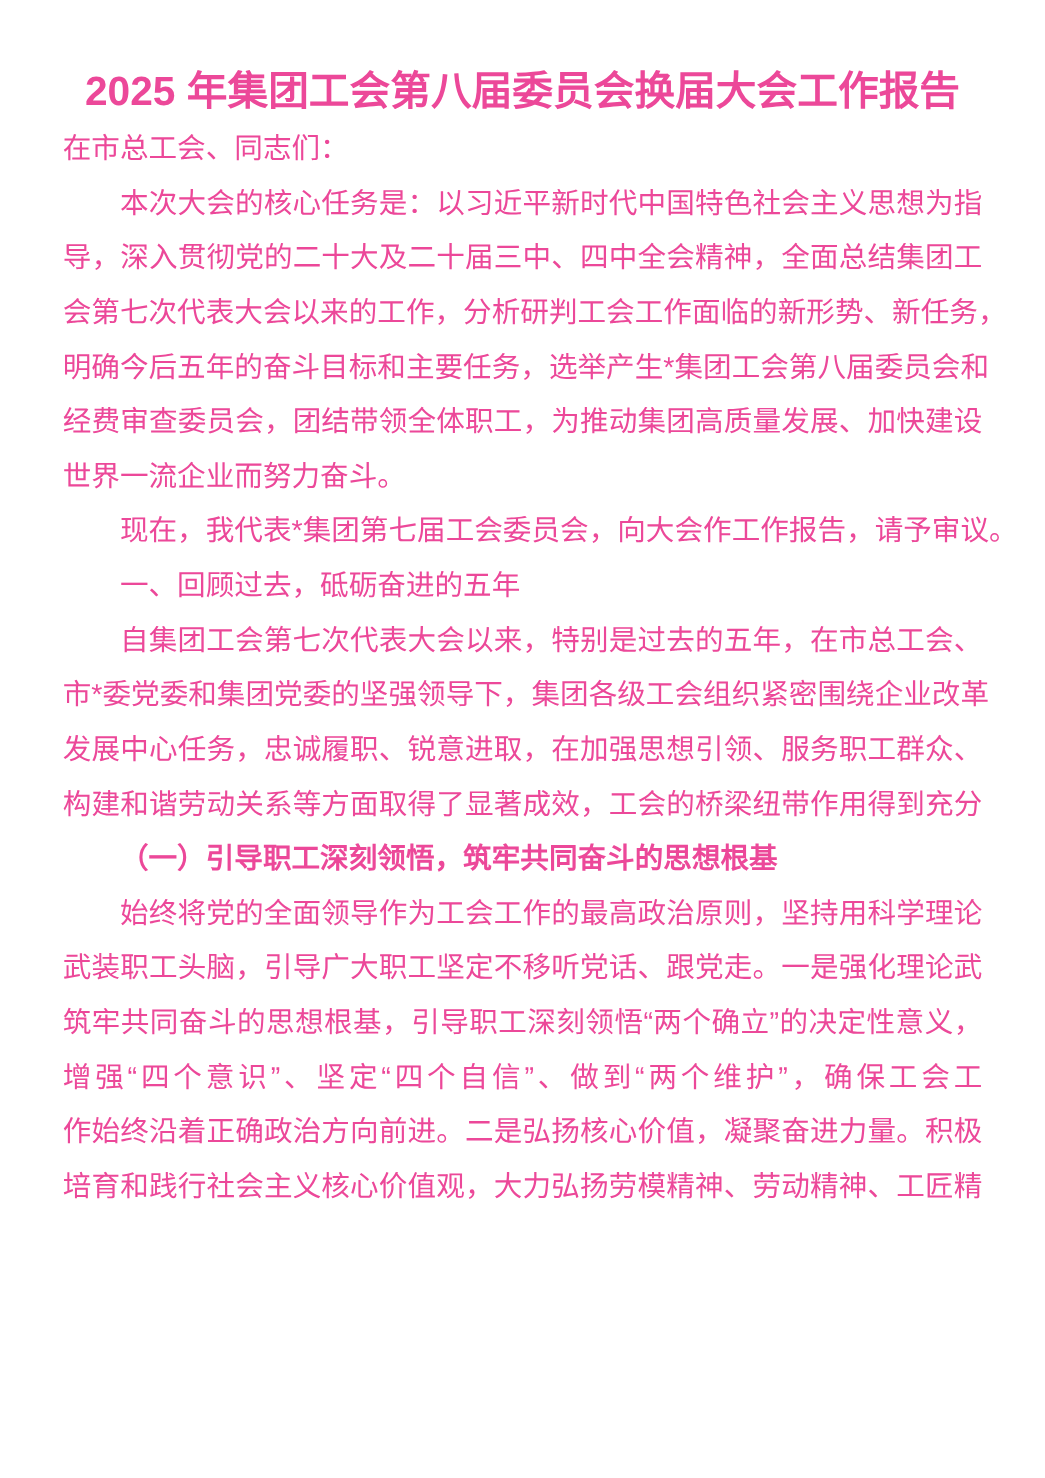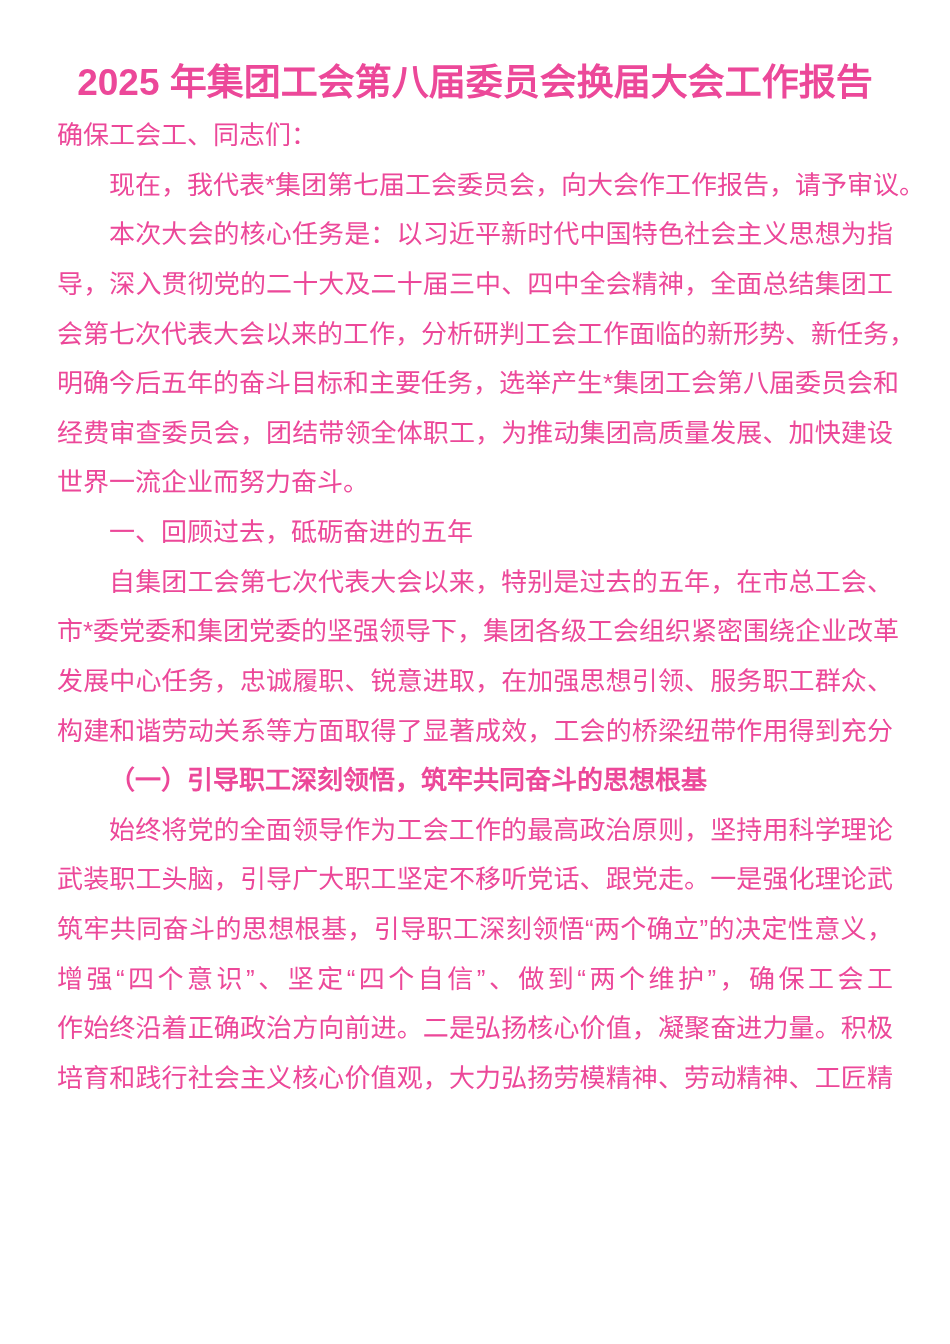--- a/index.html
+++ b/index.html
@@ -46,32 +46,32 @@
     font-weight: 700;
   }
 </style>
 </head>
 <body>
 
 <div class="page">
   <div class="doc-title">2025 年集团工会第八届委员会换届大会工作报告</div>
   <div class="doc-body">
       <div class="para paragraph">
-        <div class="line">确保工会工、同志们：</div>
-      </div>
-      <div class="para paragraph">
-        <div class="line indent">现在，我代表*集团第七届工会委员会，向大会作工作报告，请予审议。</div>
+        <div class="line">在市总工会、同志们：</div>
       </div>
       <div class="para paragraph">
         <div class="line j indent">本次大会的核心任务是：以习近平新时代中国特色社会主义思想为指</div>
         <div class="line j">导，深入贯彻党的二十大及二十届三中、四中全会精神，全面总结集团工</div>
         <div class="line j">会第七次代表大会以来的工作，分析研判工会工作面临的新形势、新任务，</div>
         <div class="line j">明确今后五年的奋斗目标和主要任务，选举产生*集团工会第八届委员会和</div>
         <div class="line j">经费审查委员会，团结带领全体职工，为推动集团高质量发展、加快建设</div>
         <div class="line">世界一流企业而努力奋斗。</div>
+      </div>
+      <div class="para paragraph">
+        <div class="line indent">现在，我代表*集团第七届工会委员会，向大会作工作报告，请予审议。</div>
       </div>
       <div class="para heading1">
         <div class="line indent">一、回顾过去，砥砺奋进的五年</div>
       </div>
       <div class="para paragraph">
         <div class="line j indent">自集团工会第七次代表大会以来，特别是过去的五年，在市总工会、</div>
         <div class="line j">市*委党委和集团党委的坚强领导下，集团各级工会组织紧密围绕企业改革</div>
         <div class="line j">发展中心任务，忠诚履职、锐意进取，在加强思想引领、服务职工群众、</div>
         <div class="line j">构建和谐劳动关系等方面取得了显著成效，工会的桥梁纽带作用得到充分</div>
       </div>

